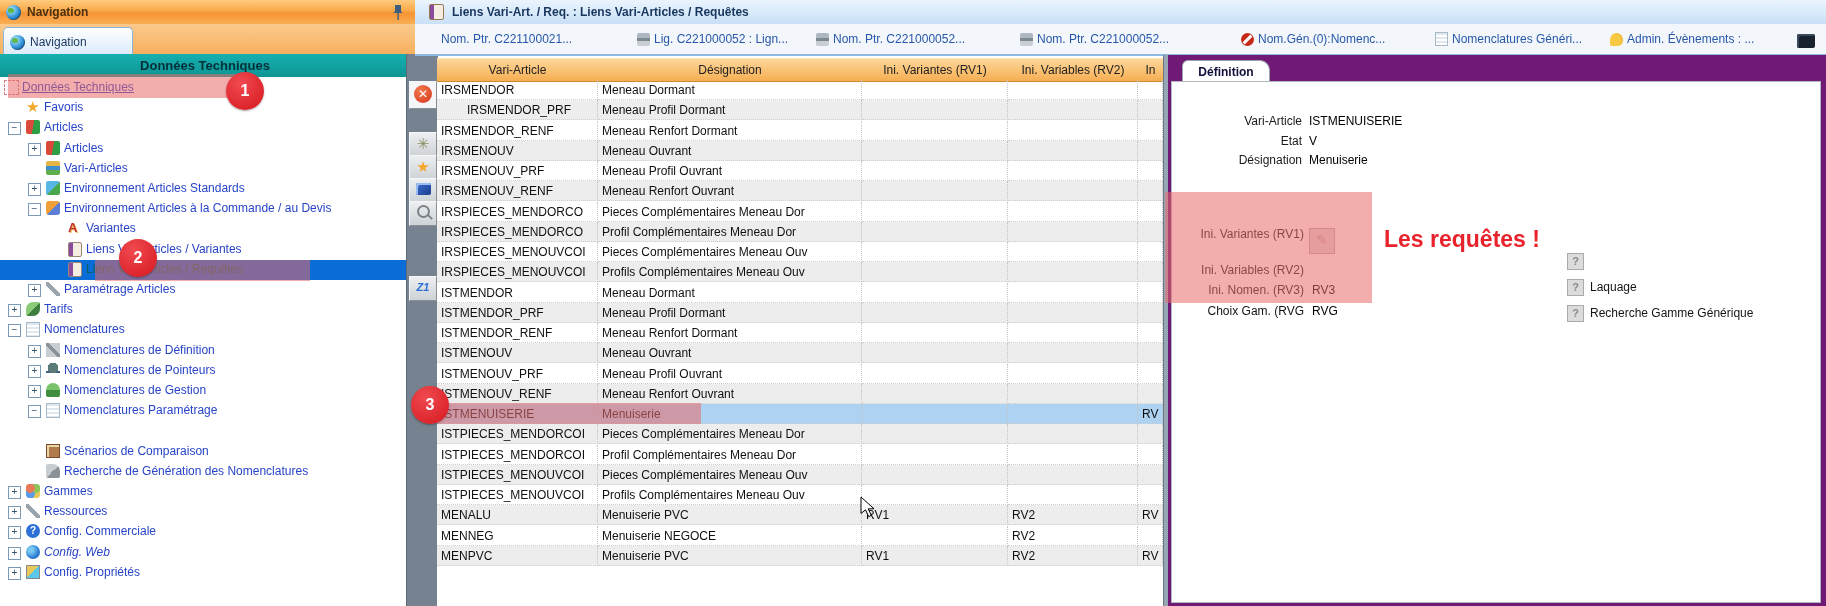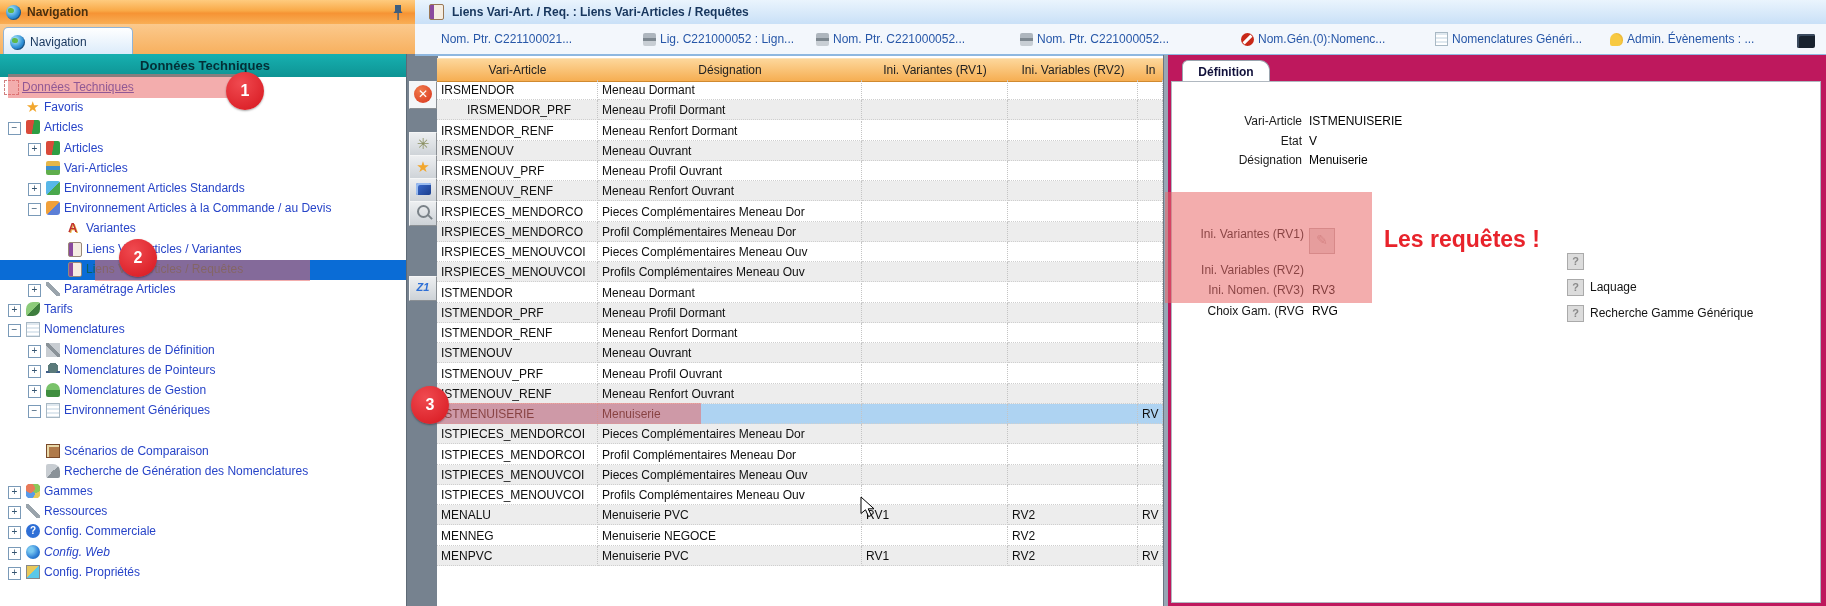--- a/index.html
+++ b/index.html
@@ -78,21 +78,21 @@
   
   #grid{left:437px;top:58px;width:726px;height:548px;background:#fff;}
   .gh{position:absolute;top:0;height:22px;background:linear-gradient(180deg,#FDD79B,#F6AE52);border-right:1px solid #E09A40;border-bottom:1px solid #D08A30;border-top:1px solid #FBE3BC;color:#222;text-align:center;line-height:22px;overflow:hidden;white-space:nowrap;cursor:pointer;font-size:12px;}
   .grow{position:absolute;left:0;width:726px;height:20px;cursor:pointer;}
   .grow.odd{background:#EDEDED;}
   .grow.sel{background:#AED3F2;}
   .gc{position:absolute;top:0;height:20px;line-height:20px;padding-left:4px;overflow:hidden;white-space:nowrap;border-right:1px dotted #C4C4C4;border-bottom:1px dotted #CFCFCF;box-sizing:border-box;font-size:12px;color:#101010;}
 
   
   #divider{left:1163px;top:55px;width:5px;height:551px;background:#97A6B5;border-left:1px solid #6A7682;}
-  #panel{left:1168px;top:55px;width:658px;height:551px;background:#be185d;}
+  #panel{left:1168px;top:55px;width:658px;height:551px;background:#701a75;}
   #def-tab{left:14px;top:5px;width:86px;height:22px;background:#FFFFFF;border:1px solid #9AA4AE;border-bottom:none;border-radius:6px 10px 0 0;text-align:center;line-height:22px;font-weight:bold;color:#10103A;cursor:pointer;}
   #panel-box{left:3px;top:26px;width:648px;height:520px;border:1px solid #B0B8C0;background:#FFFFFF;}
   .fld-lbl{position:absolute;width:125px;text-align:right;color:#1A1A1A;}
   .fld-val{position:absolute;left:137px;color:#000;}
   #req-bar{left:5px;top:93px;width:636px;height:17px;background:linear-gradient(180deg,#F7F7F7,#DFDFDF);border:1px solid #A0A0A0;text-align:center;line-height:17px;color:#17365D;}
   .q-lbl{position:absolute;width:128px;text-align:right;color:#141414;}
   .q-val{position:absolute;left:140px;color:#000;}
   #pencil-btn{left:137px;top:146px;width:24px;height:24px;background:#E3DBDB;border:1px solid #C0B0B0;color:#C0A8A8;font-size:14px;text-align:center;line-height:22px;cursor:pointer;}
   .qmark{position:absolute;left:395px;width:15px;height:15px;background:#DCDCDC;border:1px solid #AAAAAA;color:#8A8A8A;font-weight:bold;font-size:11px;text-align:center;line-height:15px;cursor:pointer;}
   .qmark-lbl{position:absolute;left:418px;color:#141414;line-height:16px;}
@@ -202,21 +202,21 @@
         <span class="lbl" style="left: 64px;">Nomenclatures de Pointeurs</span>
       </div>
       <div class="tree-row" style="top: 304px;">
         <span class="exp" style="left: 28px;">+</span>
         <span class="ti ti-nomgestion" style="left: 46px;"></span>
         <span class="lbl" style="left: 64px;">Nomenclatures de Gestion</span>
       </div>
       <div class="tree-row" style="top: 324.2px;">
         <span class="exp" style="left: 28px;">−</span>
         <span class="ti ti-nomenclature" style="left: 46px;"></span>
-        <span class="lbl" style="left: 64px;">Environnement Génériques</span>
+        <span class="lbl" style="left: 64px;">Nomenclatures Paramétrage</span>
       </div>
       <div class="tree-row" style="top: 364.6px;">
         <span class="ti ti-scenario" style="left: 46px;"></span>
         <span class="lbl" style="left: 64px;">Scénarios de Comparaison</span>
       </div>
       <div class="tree-row" style="top: 384.8px;">
         <span class="ti ti-historique" style="left: 46px;"></span>
         <span class="lbl" style="left: 64px;">Recherche de Génération des Nomenclatures</span>
       </div>
       <div class="tree-row" style="top: 405px;">
@@ -260,21 +260,21 @@
     <span id="main-title">Liens Vari-Art. / Req. : Liens Vari-Articles / Requêtes</span>
   </div>
 
   <div class="abs" id="tabrow">
     <div class="mtab" style="left:1382px;top:7px;">
         <span class="tabico tabico-dark"></span>
       </div>
   <div class="mtab" style="left: 22px;">
         <span class="lbl">Nom. Ptr. C221100021...</span>
       </div>
-      <div class="mtab" style="left: 201px; padding-left: 27px;">
+      <div class="mtab" style="left: 195px; padding-left: 27px;">
         <span class="tabico tabico-stamp"></span>
         <span class="lbl">Lig. C221000052 : Lign...</span>
       </div>
       <div class="mtab" style="left: 401px;">
         <span class="tabico tabico-stamp"></span>
         <span class="lbl">Nom. Ptr. C221000052...</span>
       </div>
       <div class="mtab" style="left: 605px;">
         <span class="tabico tabico-stamp"></span>
         <span class="lbl">Nom. Ptr. C221000052...</span>

